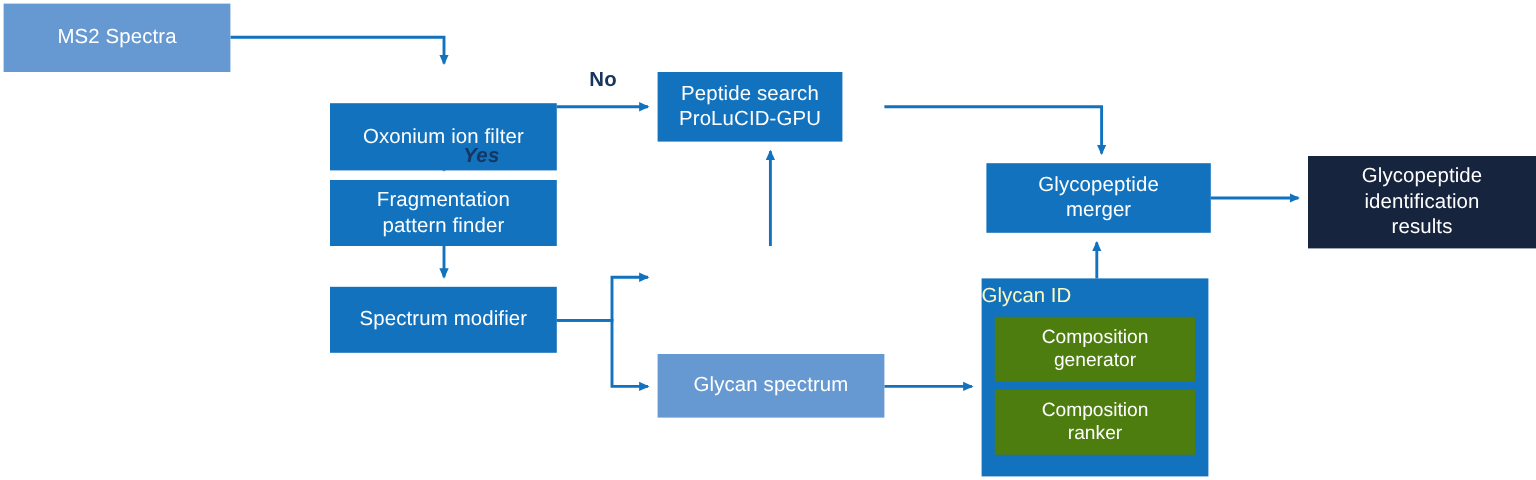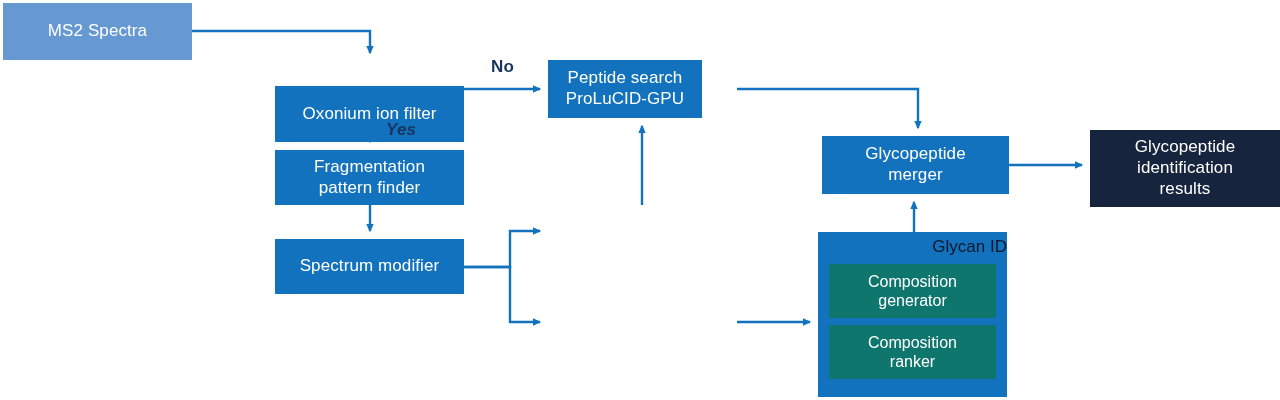--- a/index.html
+++ b/index.html
@@ -35,36 +35,36 @@
   .group-box {
     position: absolute;
     box-sizing: border-box;
     background: #1272bd;
   }
   .group-title {
     position: absolute;
     left: 0;
     right: 0;
     top: 5px;
-    text-align: right;
-    color: #0f172a;
+    text-align: left;
+    color: #fef9c3;
     font-size: 17px;
   }
   .sub-node {
     position: absolute;
     box-sizing: border-box;
     display: flex;
     align-items: center;
     justify-content: center;
     text-align: center;
     color: #ffffff;
     font-size: 16px;
     line-height: 1.2;
     white-space: pre-line;
-    background: #0f766e;
+    background: #4d7c0f;
   }
 
   .edge-label {
     position: absolute;
     color: #16365f;
     font-size: 17px;
     font-weight: bold;
     letter-spacing: 0.2px;
   }
 
@@ -124,20 +124,21 @@
 
   <div class="node medium" style="left:275px; top:150px; width:189px; height:55px;">Fragmentation
 pattern finder</div>
 
   <div class="node medium" style="left:275px; top:239px; width:189px; height:55px;">Spectrum modifier</div>
 
   <div class="node medium" style="left:548px; top:60px; width:154px; height:58px;">Peptide search
 ProLuCID-GPU</div>
 
 
+  <div class="node light" style="left:548px; top:295px; width:189px; height:53px;">Glycan spectrum</div>
 
   <div class="group-box" style="left:818px; top:232px; width:189px; height:165px;">
     <div class="group-title">Glycan ID</div>
     <div class="sub-node" style="left:11px; top:32px; width:167px; height:54px;">Composition
 generator</div>
     <div class="sub-node" style="left:11px; top:93px; width:167px; height:54px;">Composition
 ranker</div>
   </div>
 
   <div class="node medium" style="left:822px; top:136px; width:187px; height:58px;">Glycopeptide

